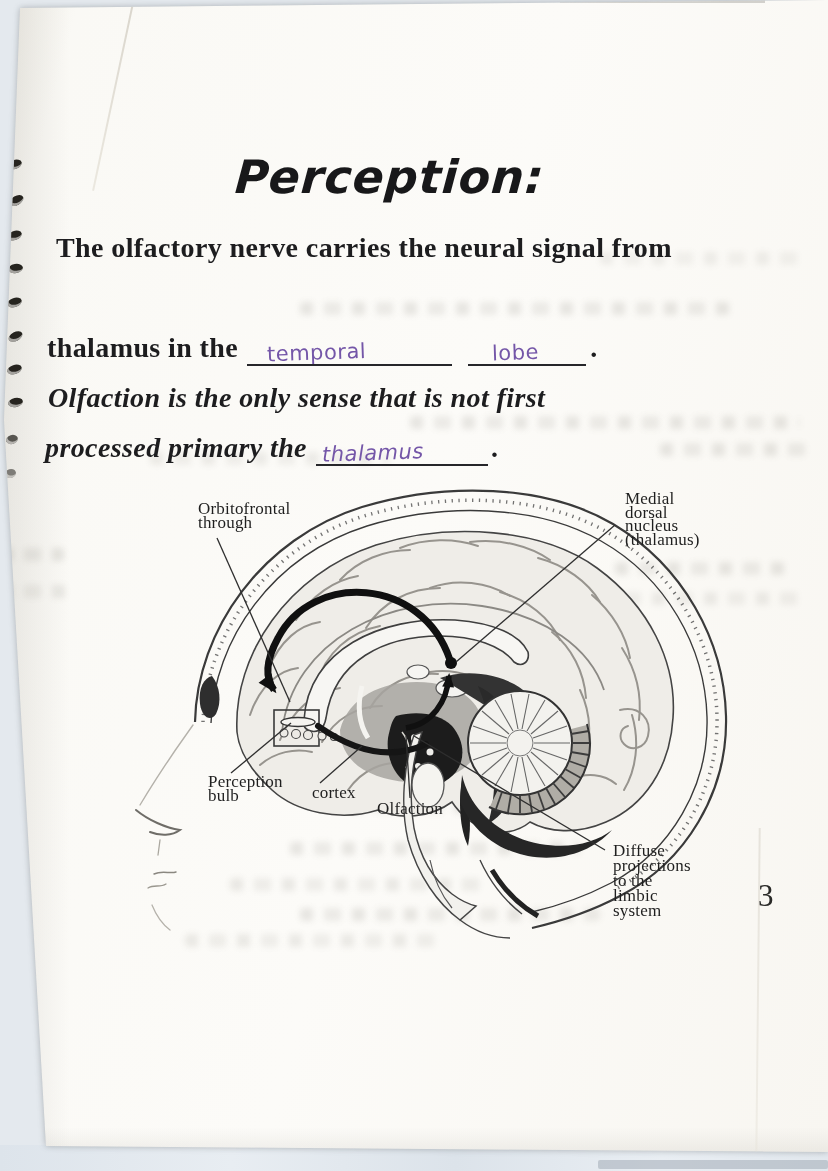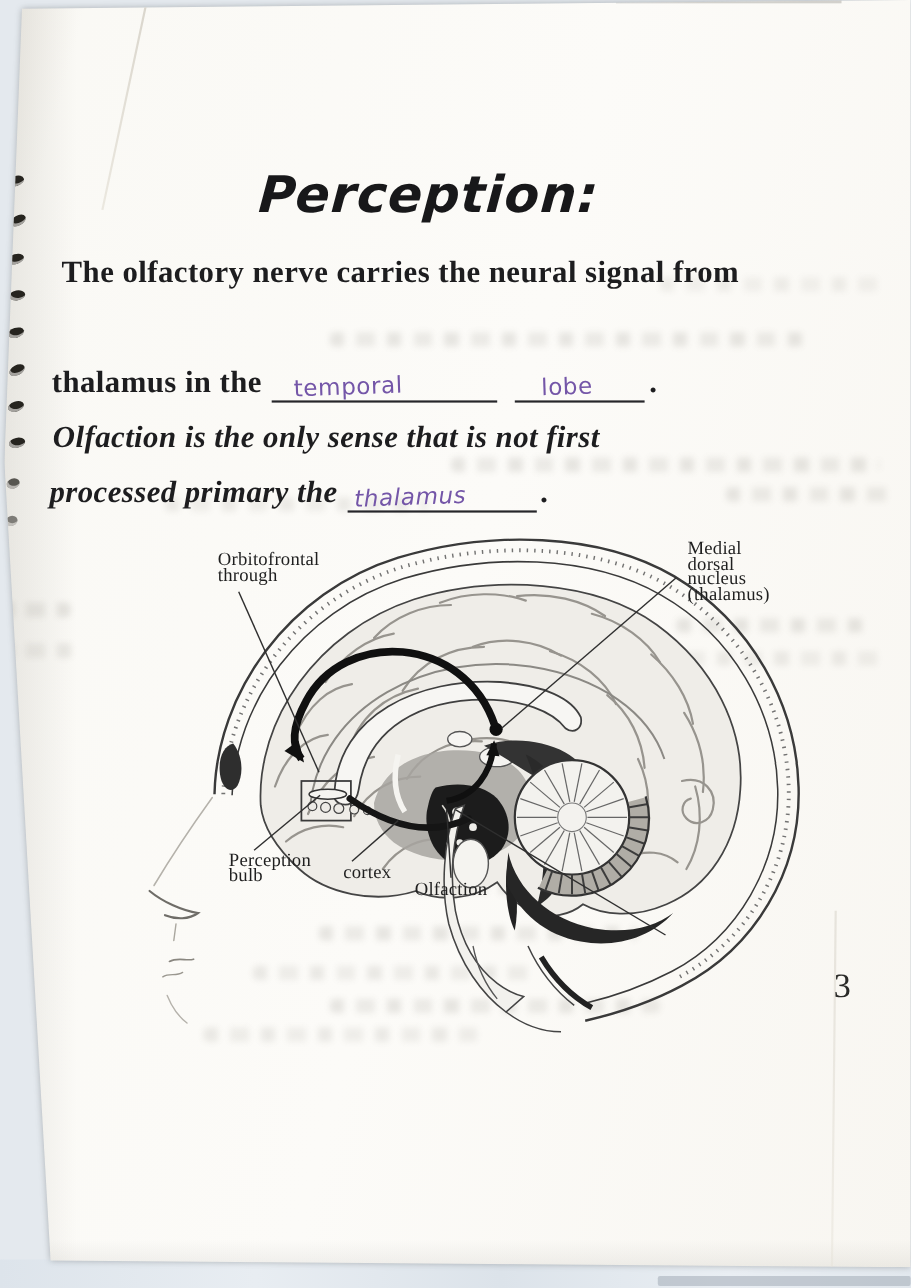--- a/index.html
+++ b/index.html
@@ -316,17 +316,22 @@
       <div class="dlabel" style="left:98px;top:22px">Orbitofrontal
 through</div>
       <div class="dlabel" style="left:525px;top:12px">Medial
 dorsal
 nucleus
 (thalamus)</div>
       <div class="dlabel" style="left:108px;top:295px">Perception
 bulb</div>
       <div class="dlabel" style="left:212px;top:306px">cortex</div>
       <div class="dlabel" style="left:277px;top:322px">Olfaction</div>
+      <div class="dlabel" style="left:513px;top:363px;line-height:15px">Diffuse
+projections
+to the
+limbic
+system</div>
     </div>
 
     <div class="page-number">3</div>
   </div>
 </div>
 
 </body></html>

